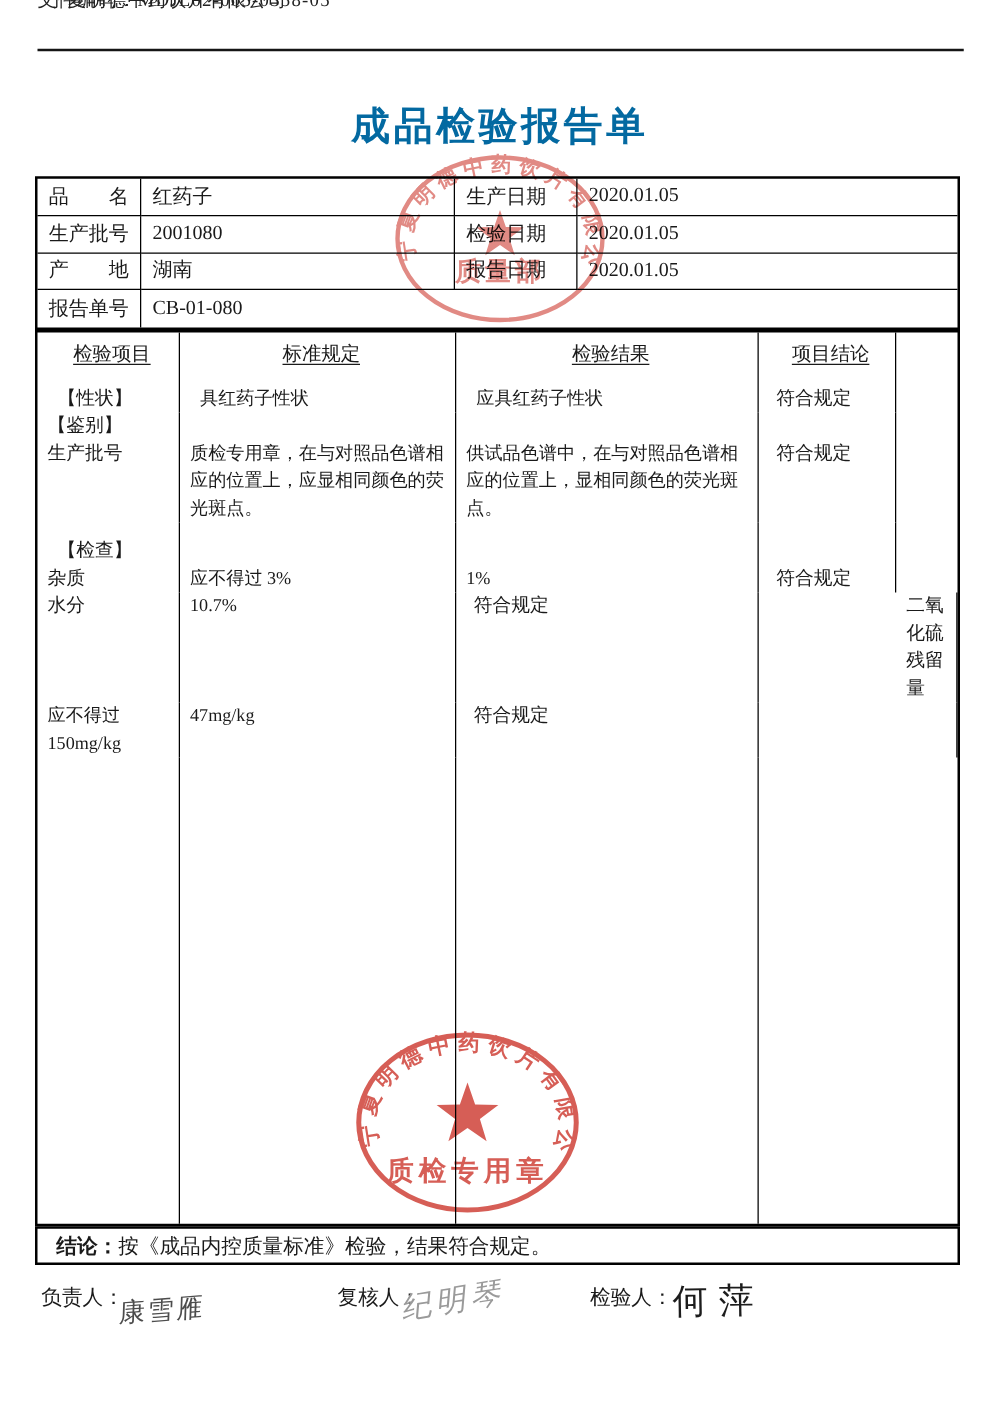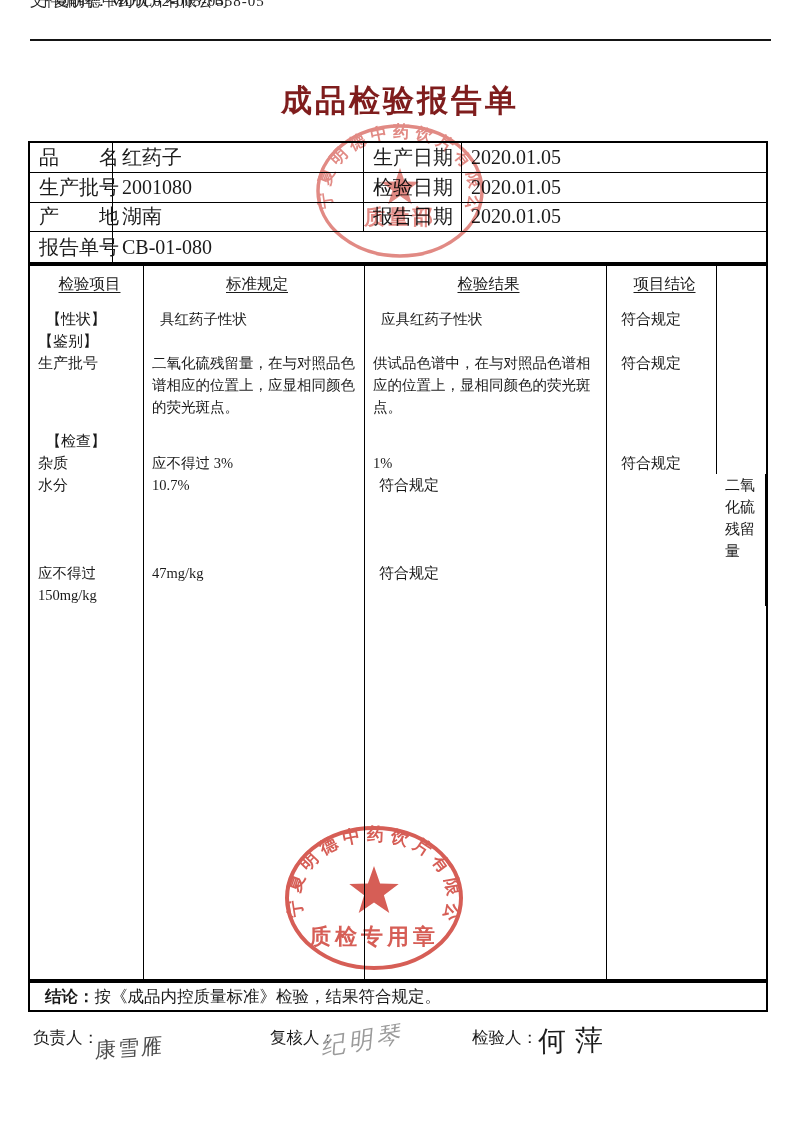--- a/index.html
+++ b/index.html
@@ -7,24 +7,24 @@
   body { font-family:"Liberation Serif","DejaVu Serif",serif; color:#1a1a1a; }
   .page { position:relative; width:800px; height:1131px; background:#fff; overflow:hidden; margin:0 auto; }
 
   
   .tophead { position:absolute; left:30px; right:29px; top:0; height:41px; border-bottom:2.5px solid #151515; overflow:hidden; }
   .tophead .clipline { position:absolute; left:0; right:0; top:26px; height:15px; overflow:hidden; }
   .tophead .clipline span { display:block; font-size:15px; line-height:15px; transform:translateY(-6px); letter-spacing:1px; color:#222; }
   .tophead .company { position:absolute; left:8px; top:0; }
   .tophead .doccode { position:absolute; right:2px; top:0; }
 
-  .doc-title { position:absolute; left:0; right:0; top:80px; text-align:center; font-size:31px; font-weight:700; letter-spacing:3px; color:#7f1d1d; }
+  .doc-title { position:absolute; left:0; right:0; top:80px; text-align:center; font-size:31px; font-weight:700; letter-spacing:3px; color:#0369a1; }
 
   
-  .info-table { position:absolute; left:28px; top:141px; width:740px; height:123px; border:2px solid #000; display:grid; grid-template-columns:83px 251px 98px 1fr; grid-template-rows:repeat(4,1fr); font-size:20px; }
+  .info-table { position:absolute; left:28px; top:141px; width:740px; height:123px; border:2px solid #000; display:grid; grid-template-columns:83px 251px 98px 1fr; grid-template-rows:repeat(4,1fr); font-size:16px; }
   .info-table > div { border-right:1.5px solid #000; border-bottom:1.5px solid #000; display:flex; align-items:center; padding-left:9px; white-space:pre; }
   .info-table > div.lastrow { border-bottom:none; }
   .info-table > div.noline { border-right:none; }
   .info-table > div.span3 { grid-column:2 / -1; }
 
   
   .insp-table { position:absolute; left:28px; top:264px; width:740px; height:717px; border:2px solid #000; display:grid; grid-template-columns:114px 221px 242px 110px 1fr; grid-template-rows:30px repeat(7,auto) 1fr; font-size:15px; line-height:22px; }
   .insp-table > div { padding-left:8px; padding-right:2px; }
   .insp-table > .b { border-right:1.5px solid #000; }
   .insp-table > .hd { display:flex; align-items:flex-end; justify-content:center; padding-bottom:1px; }
@@ -110,21 +110,21 @@
     <div class="b pt12 c4">符合规定</div>
     <div class="pt12"></div>
 
     <div class="b">【鉴别】</div>
     <div class="b std"></div>
     <div class="b res"></div>
     <div class="b c4"></div>
     <div></div>
 
     <div class="b">生产批号</div>
-    <div class="b std">二氧化硫残留量，在与对照品色谱相应的位置上，应显相同颜色的荧光斑点。</div>
+    <div class="b std">质检专用章，在与对照品色谱相应的位置上，应显相同颜色的荧光斑点。</div>
     <div class="b res">供试品色谱中，在与对照品色谱相应的位置上，显相同颜色的荧光斑点。</div>
     <div class="b c4">符合规定</div>
     <div></div>
 
     <div class="b pt12">【检查】</div>
     <div class="b pt12 std"></div>
     <div class="b pt12 res"></div>
     <div class="b pt12 c4"></div>
     <div class="pt12"></div>
 

